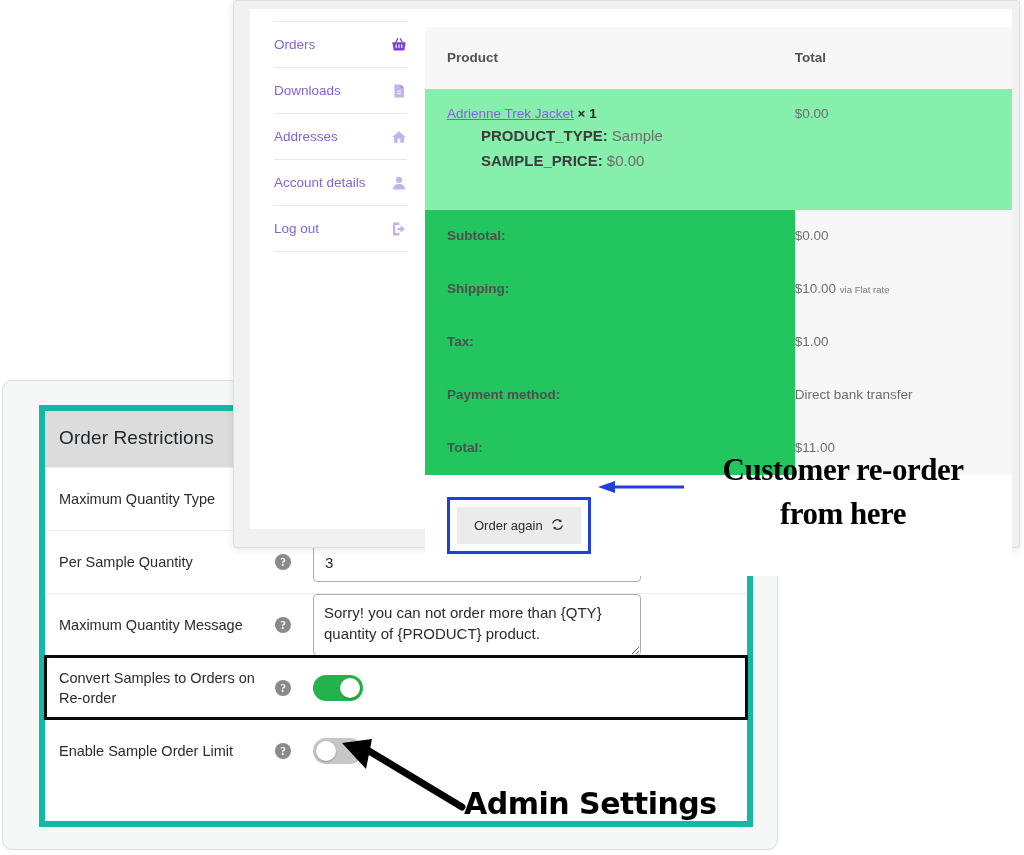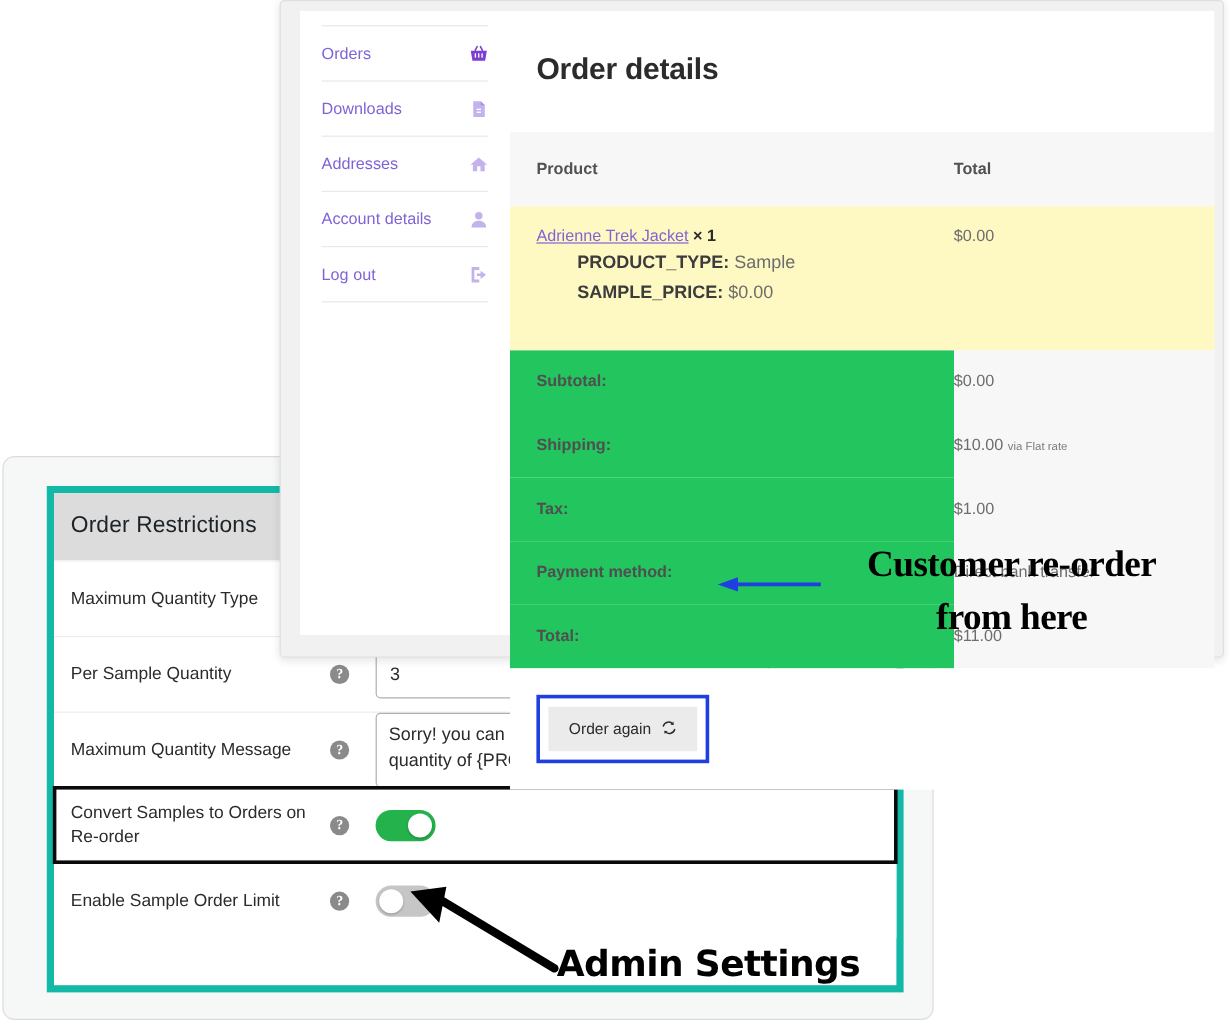--- a/index.html
+++ b/index.html
@@ -162,21 +162,21 @@
     right: 7px;
     bottom: 18px;
     background: #ffffff;
     box-sizing: border-box;
     display: flex;
   }
   
   #acct-nav {
     width: 175px;
     flex: 0 0 175px;
-    padding: 12px 18px 0 18px;
+    padding: 12px 18px 0 24px;
     box-sizing: border-box;
   }
   .nav-item {
     display: flex;
     align-items: center;
     justify-content: space-between;
     border-bottom: 1px solid #e8e8e8;
     height: 45px;
     cursor: pointer;
   }
@@ -216,21 +216,21 @@
     padding: 23px 0 24px 22px;
   }
   table.ord th.col-total { padding-left: 0; }
   table.ord td {
     font-size: 13.5px;
     color: #6d6d6d;
     padding: 17px 0 22px 22px;
     vertical-align: top;
   }
   table.ord td.col-total { padding-left: 0; }
-  tr.prod-row td { background: #fef9c3; padding-bottom: 38px; }
+  tr.prod-row td { background: #86efac; padding-bottom: 38px; }
   tr.tot-row td { background: #f7f7f7; padding: 18px 0 20px 22px; }
   tr.tot-row td.col-total { padding-left: 0; }
   tr.tot-row th {
     background: #22c55e;
     padding: 18px 0 20px 22px;
     font-size: 13.5px;
     color: #4f4f4f;
     font-weight: bold;
   }
   .prod-link {
@@ -408,21 +408,20 @@
           <svg viewBox="0 0 16 16" width="16" height="16">
             <path d="M8.4 1.6 H2 V14.4 H8.4 V11.9 H4.3 V4.1 H8.4 Z" fill="#c3b2ec"></path>
             <path d="M9.5 4.6 L14 8 L9.5 11.4 V9.1 H6.4 V6.9 H9.5 Z" fill="#c3b2ec"></path>
           </svg>
         </span>
       </div>
 
     </nav>
 
     <section id="details">
-      <h1 id="details-title">Order details</h1>
 
       <table class="ord">
         <colgroup>
             <col style="width:63%">
             <col style="width:37%">
           </colgroup>
         <thead>
           <tr>
             <th>Product</th>
             <th class="col-total">Total</th>

